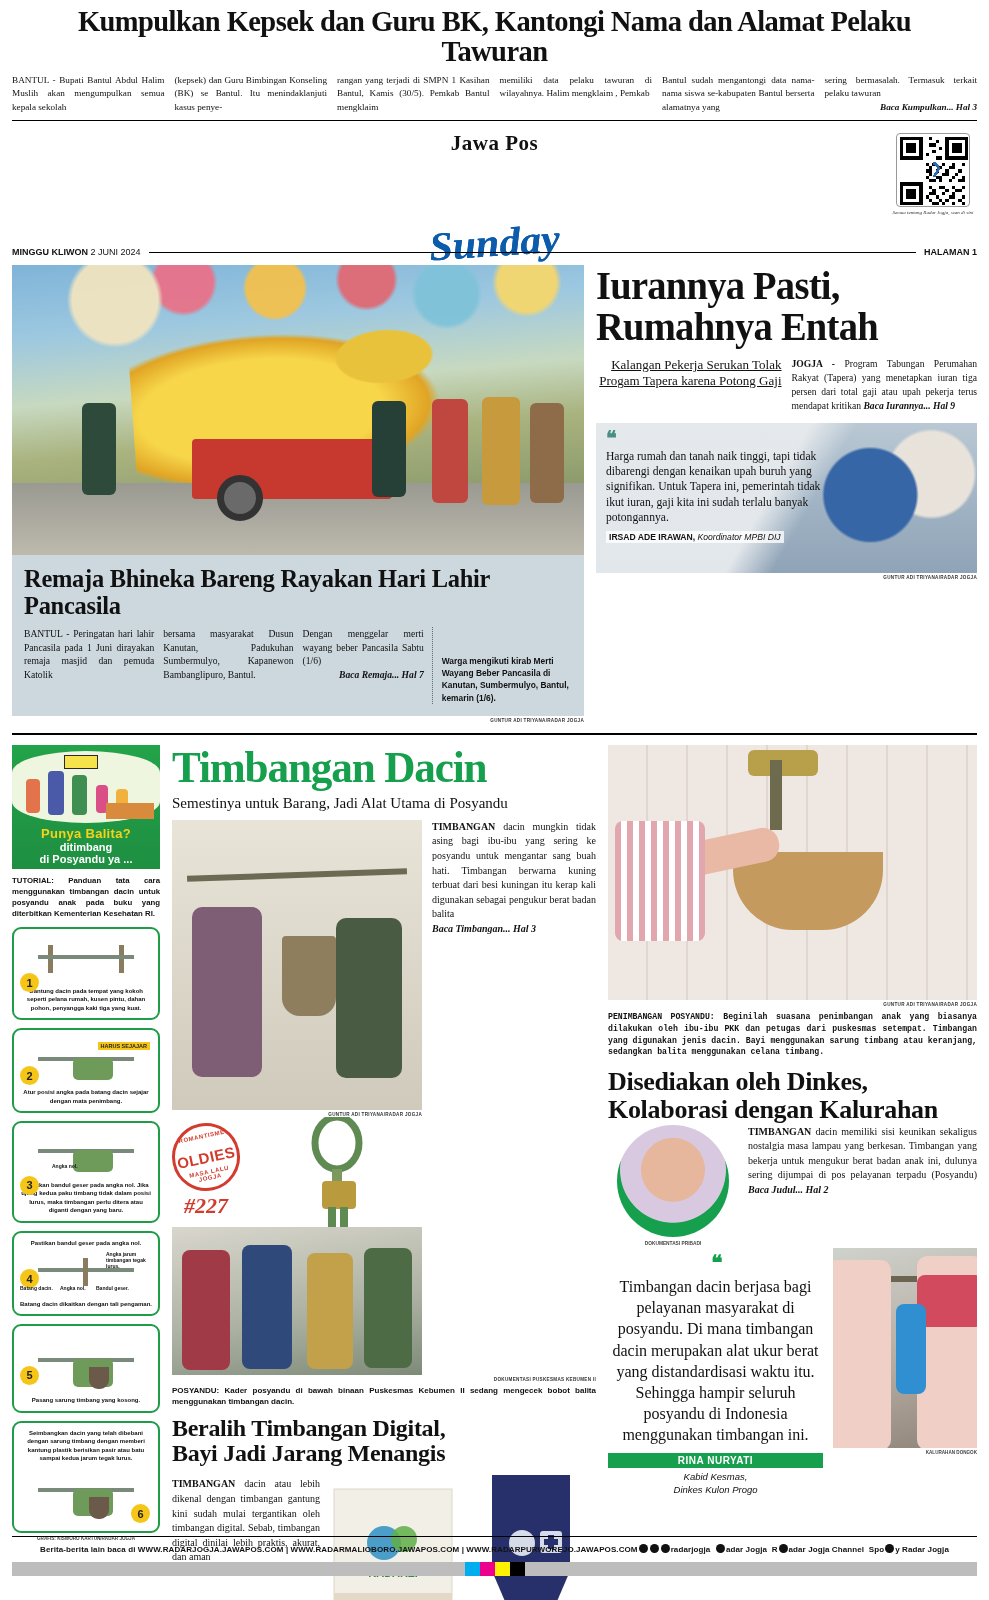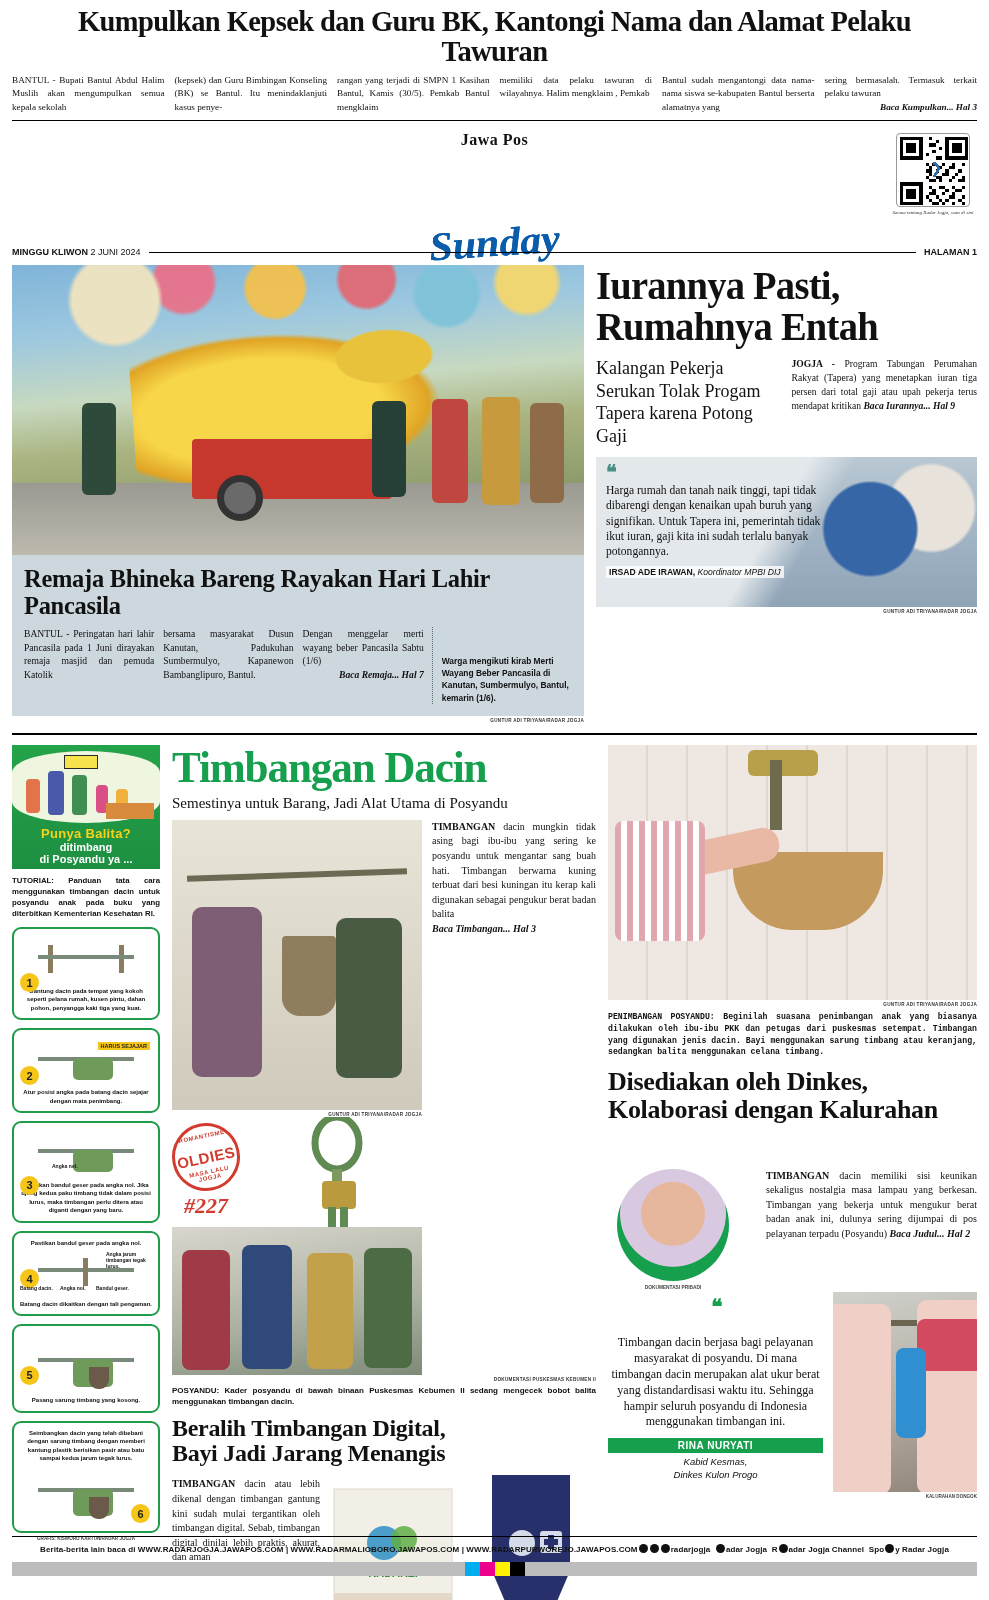--- a/index.html
+++ b/index.html
@@ -33,21 +33,21 @@
     line-height: 1.45;
     text-align: justify;
   }
   .topcols p { text-align: justify; }
   .topcols .jump { font-style: italic; font-weight: 700; text-align: right; }
   .rule-thin { border-top: 1px solid #000; margin-top: 6px; }
 
   
   .masthead { position: relative; height: 132px; margin-top: 2px; }
   .jawapos {
-    text-align: center; font-weight: 700; font-size: 16px;
+    text-align: center; font-weight: 700; font-size: 21px;
     letter-spacing: 0.5px; padding-top: 4px;
     font-family: "Liberation Serif", serif;
   }
   .radarjogja {
     text-align: center;
     font-family: "Liberation Serif", serif;
     font-weight: 400;
     font-size: 74px;
     line-height: 0.86;
     letter-spacing: 1px;
@@ -133,21 +133,21 @@
 
   
   .hero-right h2 {
     font-family: "Liberation Serif", serif; font-weight: 700;
     font-size: 41px; line-height: 1.0; letter-spacing: -0.8px;
     transform: scaleX(0.94); transform-origin: left;
   }
   .hr-sub {
     display: grid; grid-template-columns: 1fr 1fr; gap: 10px; margin-top: 10px;
   }
-  .hr-kicker { font-size: 18px; line-height: 1.25; text-align: left; }
+  .hr-kicker { font-size: 13px; line-height: 1.25; text-align: right; text-decoration: underline; }
   .hr-body { font-size: 9.6px; line-height: 1.45; text-align: justify; }
   .hr-body .lead { font-weight: 700; }
   .hr-body .jump { font-style: italic; font-weight: 700; }
   .quotebox { margin-top: 10px; position: relative; height: 150px; overflow: hidden;
     background: linear-gradient(100deg,#dfe3e6 0 45%, #8fa9bd 45% 62%, #3b6ea8 62% 82%, #c9cfd6 82% 100%); }
   .quotebox .qphoto { position:absolute; inset:0;
      background: linear-gradient(120deg, rgba(230,234,237,.96) 0 46%, rgba(230,234,237,.05) 56%),
        radial-gradient(circle at 72% 48%, #2d5fa3 0 16%, transparent 17%),
        radial-gradient(circle at 88% 34%, #e8e2da 0 12%, transparent 13%),
        linear-gradient(180deg,#b7c6d2 0%, #9aaec0 60%, #8ba0b4 100%);
@@ -267,29 +267,29 @@
   .right-photo .basket{position:absolute;left:34%;top:42%;width:150px;height:78px;background:#c49a5e;border-radius:0 0 60px 60px;}
   .right-photo .hook{position:absolute;left:44%;top:6%;width:12px;height:70px;background:#6e6a4e;}
   .right-photo .brass{position:absolute;left:38%;top:2%;width:70px;height:26px;background:#b8a04a;border-radius:6px;}
   .right-photo .arm{position:absolute;left:14%;top:36%;width:120px;height:34px;background:#e9b9a5;border-radius:16px;transform:rotate(-12deg);}
   .right-photo .stripe{position:absolute;left:2%;top:30%;width:90px;height:120px;background:repeating-linear-gradient(90deg,#e2a6ae 0 6px,#ffffff 6px 12px);border-radius:8px;}
   .right-cap {
     font-family: Liberation Mono, monospace; font-size: 8.2px; line-height: 1.45; font-weight: 700;
     margin-top: 4px; text-align: justify;
   }
   .r-h2 { font-family: "Liberation Serif", serif; font-weight: 700; font-size: 26px; line-height: 1.08; letter-spacing:-.3px; margin-top: 10px; }
-  .r-row { display: grid; grid-template-columns: 130px 1fr; gap: 28px; margin-top: 44px; align-items: start; }
+  .r-row { display: grid; grid-template-columns: 130px 1fr; gap: 10px; align-items: start; }
   .avatar { width: 112px; height: 112px; border-radius: 50%; background: radial-gradient(circle at 50% 40%, #e6b79c 0 36%, #d8c9e0 37% 60%, #16a04e 61% 100%); margin: 0 auto;}
   .avatar-cred { font-family:"Liberation Sans",sans-serif; font-size:4.8px; font-weight:700; text-align:center; margin-top:4px; color:#444;}
   .r-body { font-size: 10px; line-height: 1.46; text-align: justify; }
   .r-body .lead { font-weight: 700; }
   .r-body .jump { font-style: italic; font-weight: 700; }
   .r-quote { margin-top: 8px; text-align: center; }
   .r-quote .qm { color: #16a04e; font-size: 21px; font-weight: 700; letter-spacing: -3px; line-height: .7; }
-  .r-quote .qt { font-size: 12px; line-height: 1.32; margin-top: 21px; }
+  .r-quote .qt { font-size: 16px; line-height: 1.32; margin-top: 6px; }
   .r-name { background: #16a04e; color: #fff; font-family: "Liberation Sans", sans-serif; font-weight: 700;
     font-size: 10px; letter-spacing: .5px; padding: 2px 0; display:block; margin-top: 8px; text-align:center;}
   .r-role { font-family: "Liberation Sans", sans-serif; font-style: italic; font-size: 9.5px; line-height:1.35; text-align:center; margin-top:3px;}
   .r-lower { display: grid; grid-template-columns: 215px 1fr; gap: 10px; margin-top: 2px; }
   .r-photo2 { width: 100%; height: 200px; background: linear-gradient(165deg,#cfd2cc,#b2a99e 60%,#8d8277); position:relative; overflow:hidden;}
   .r-photo2 .g1{position:absolute;left:-4%;top:6%;width:64px;height:190px;background:#f0cfc6;border-radius:10px;}
   .r-photo2 .g2{position:absolute;right:-4%;top:4%;width:66px;height:194px;background:#f0cfc6;border-radius:10px;}
   .r-photo2 .g2:after{content:"";position:absolute;left:0;top:10%;width:100%;height:52px;background:#d24a5e;border-radius:8px;}
   .r-photo2 .kid{position:absolute;left:44%;top:28%;width:30px;height:90px;background:#2f8fd0;border-radius:8px;}
   .r-photo2 .bar{position:absolute;left:12%;top:14%;width:76%;height:6px;background:#6b6450;}

